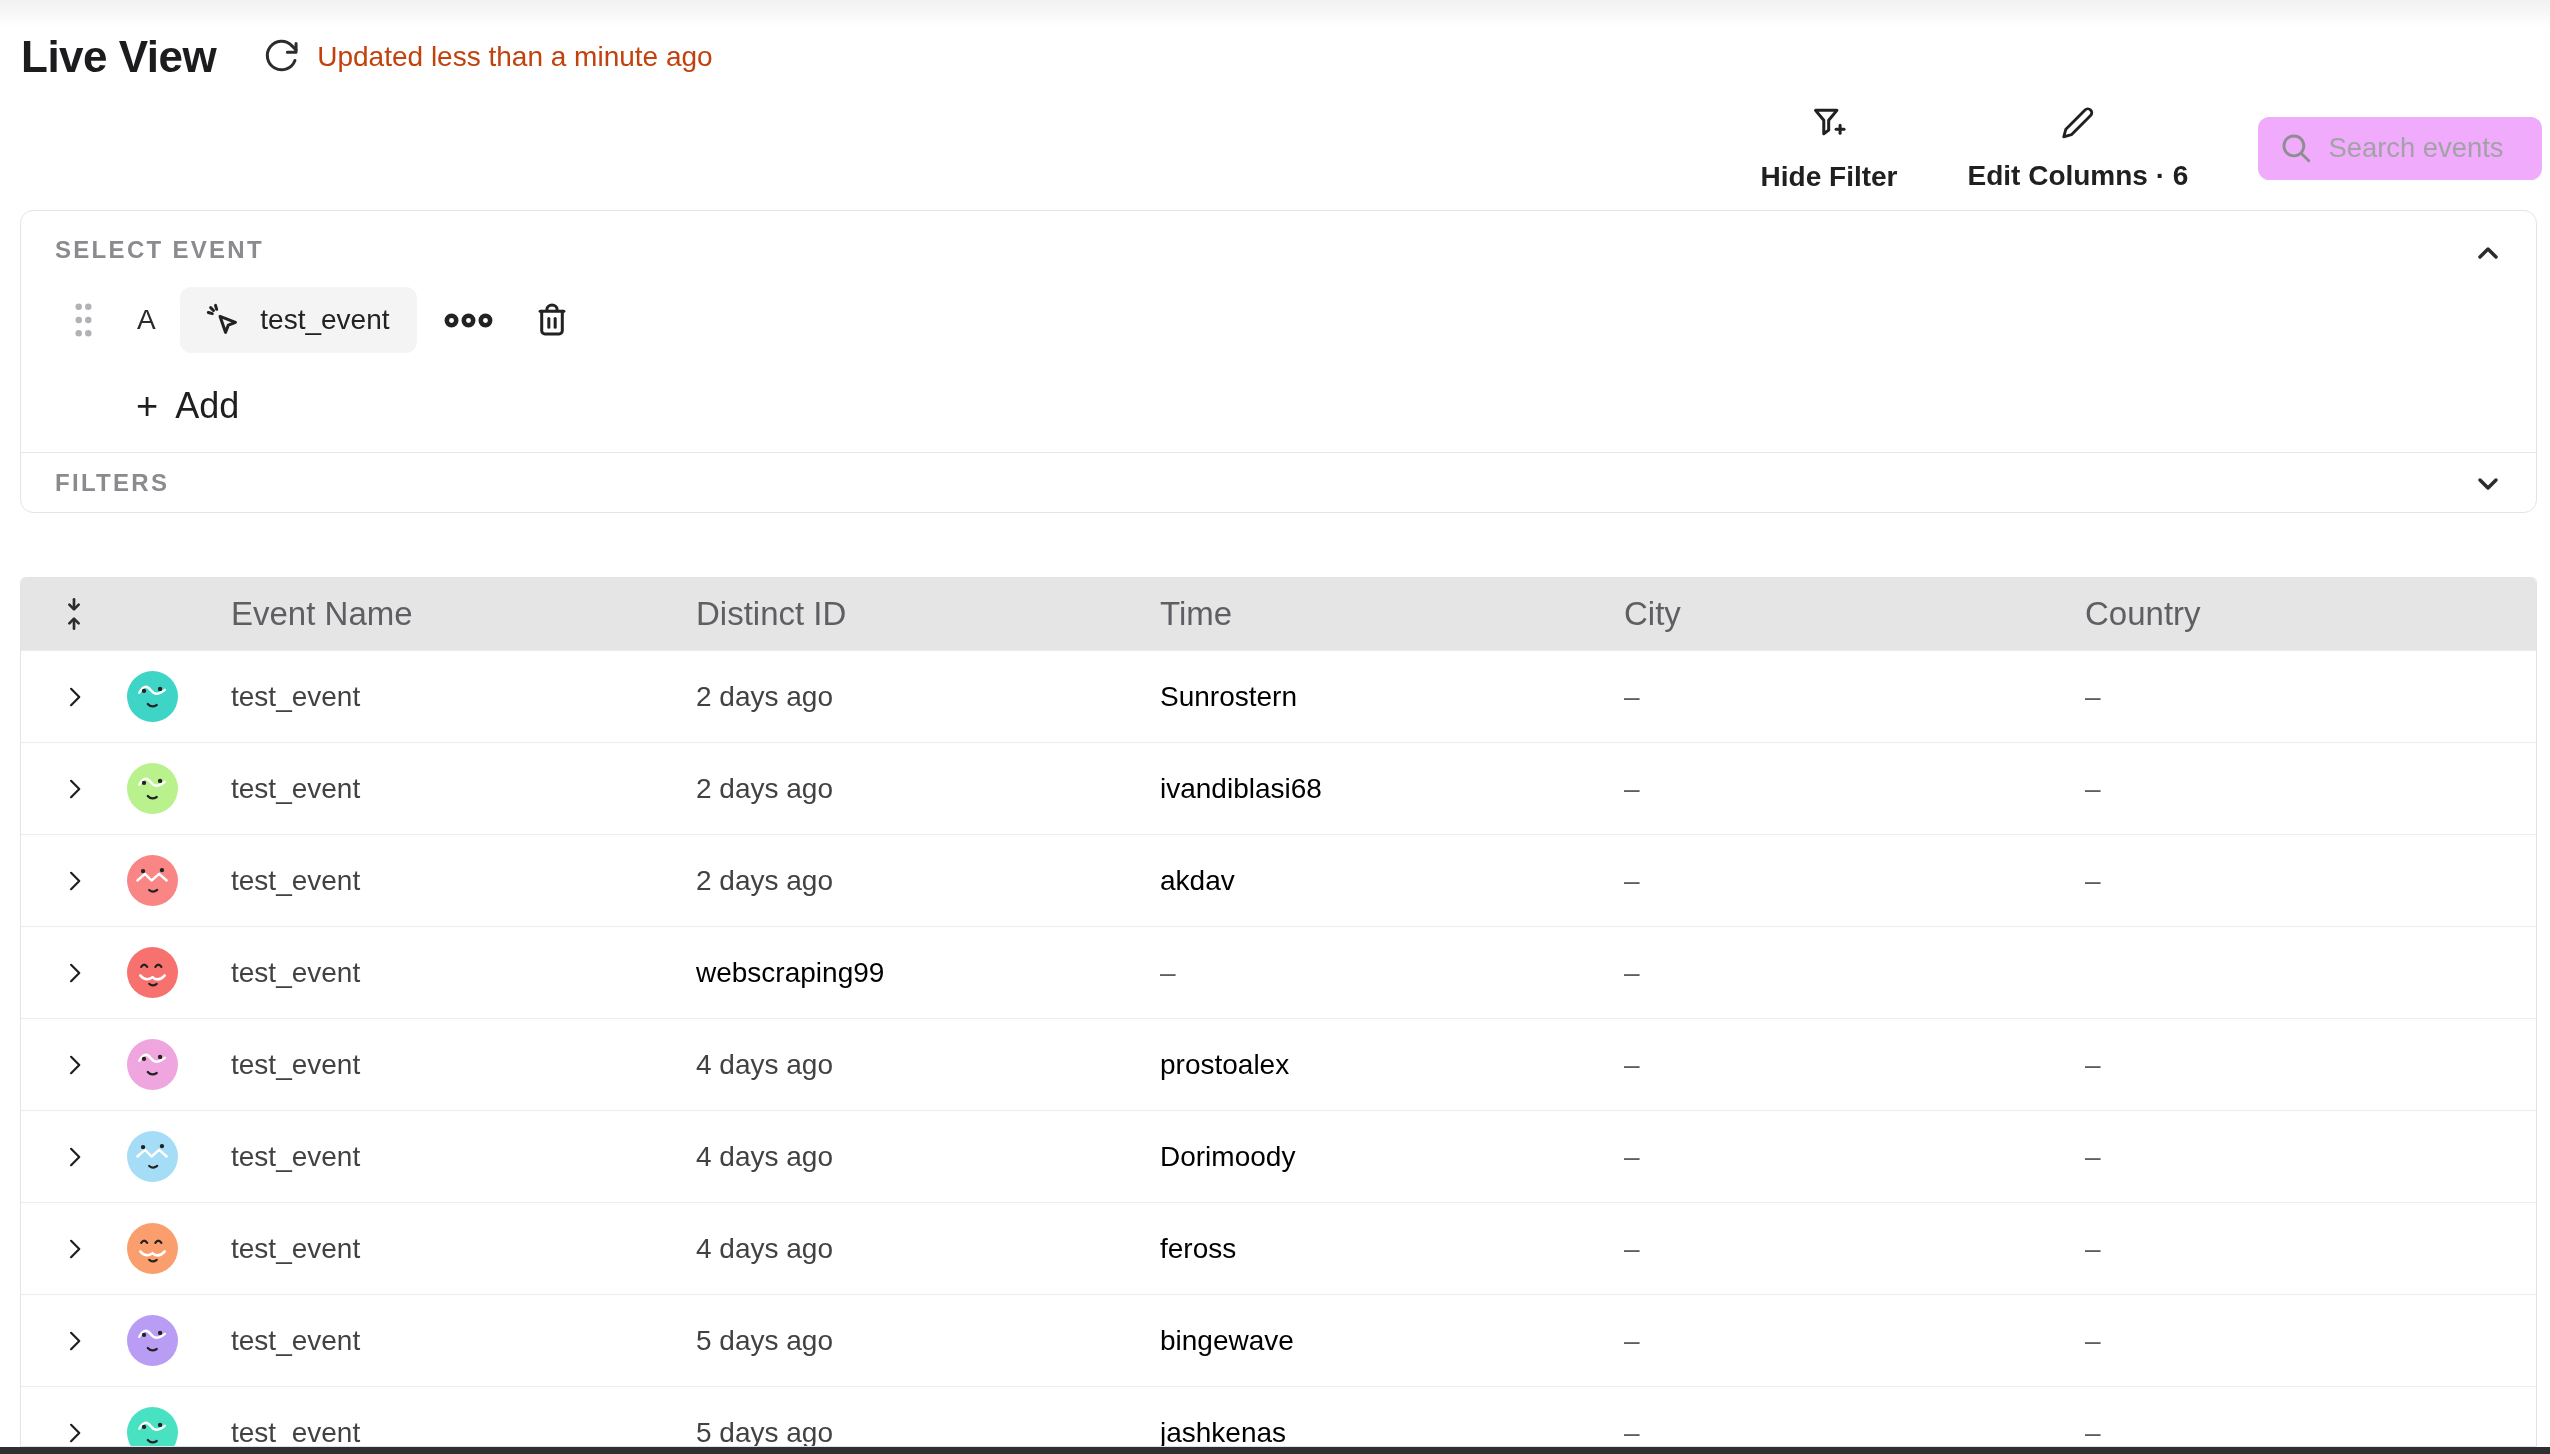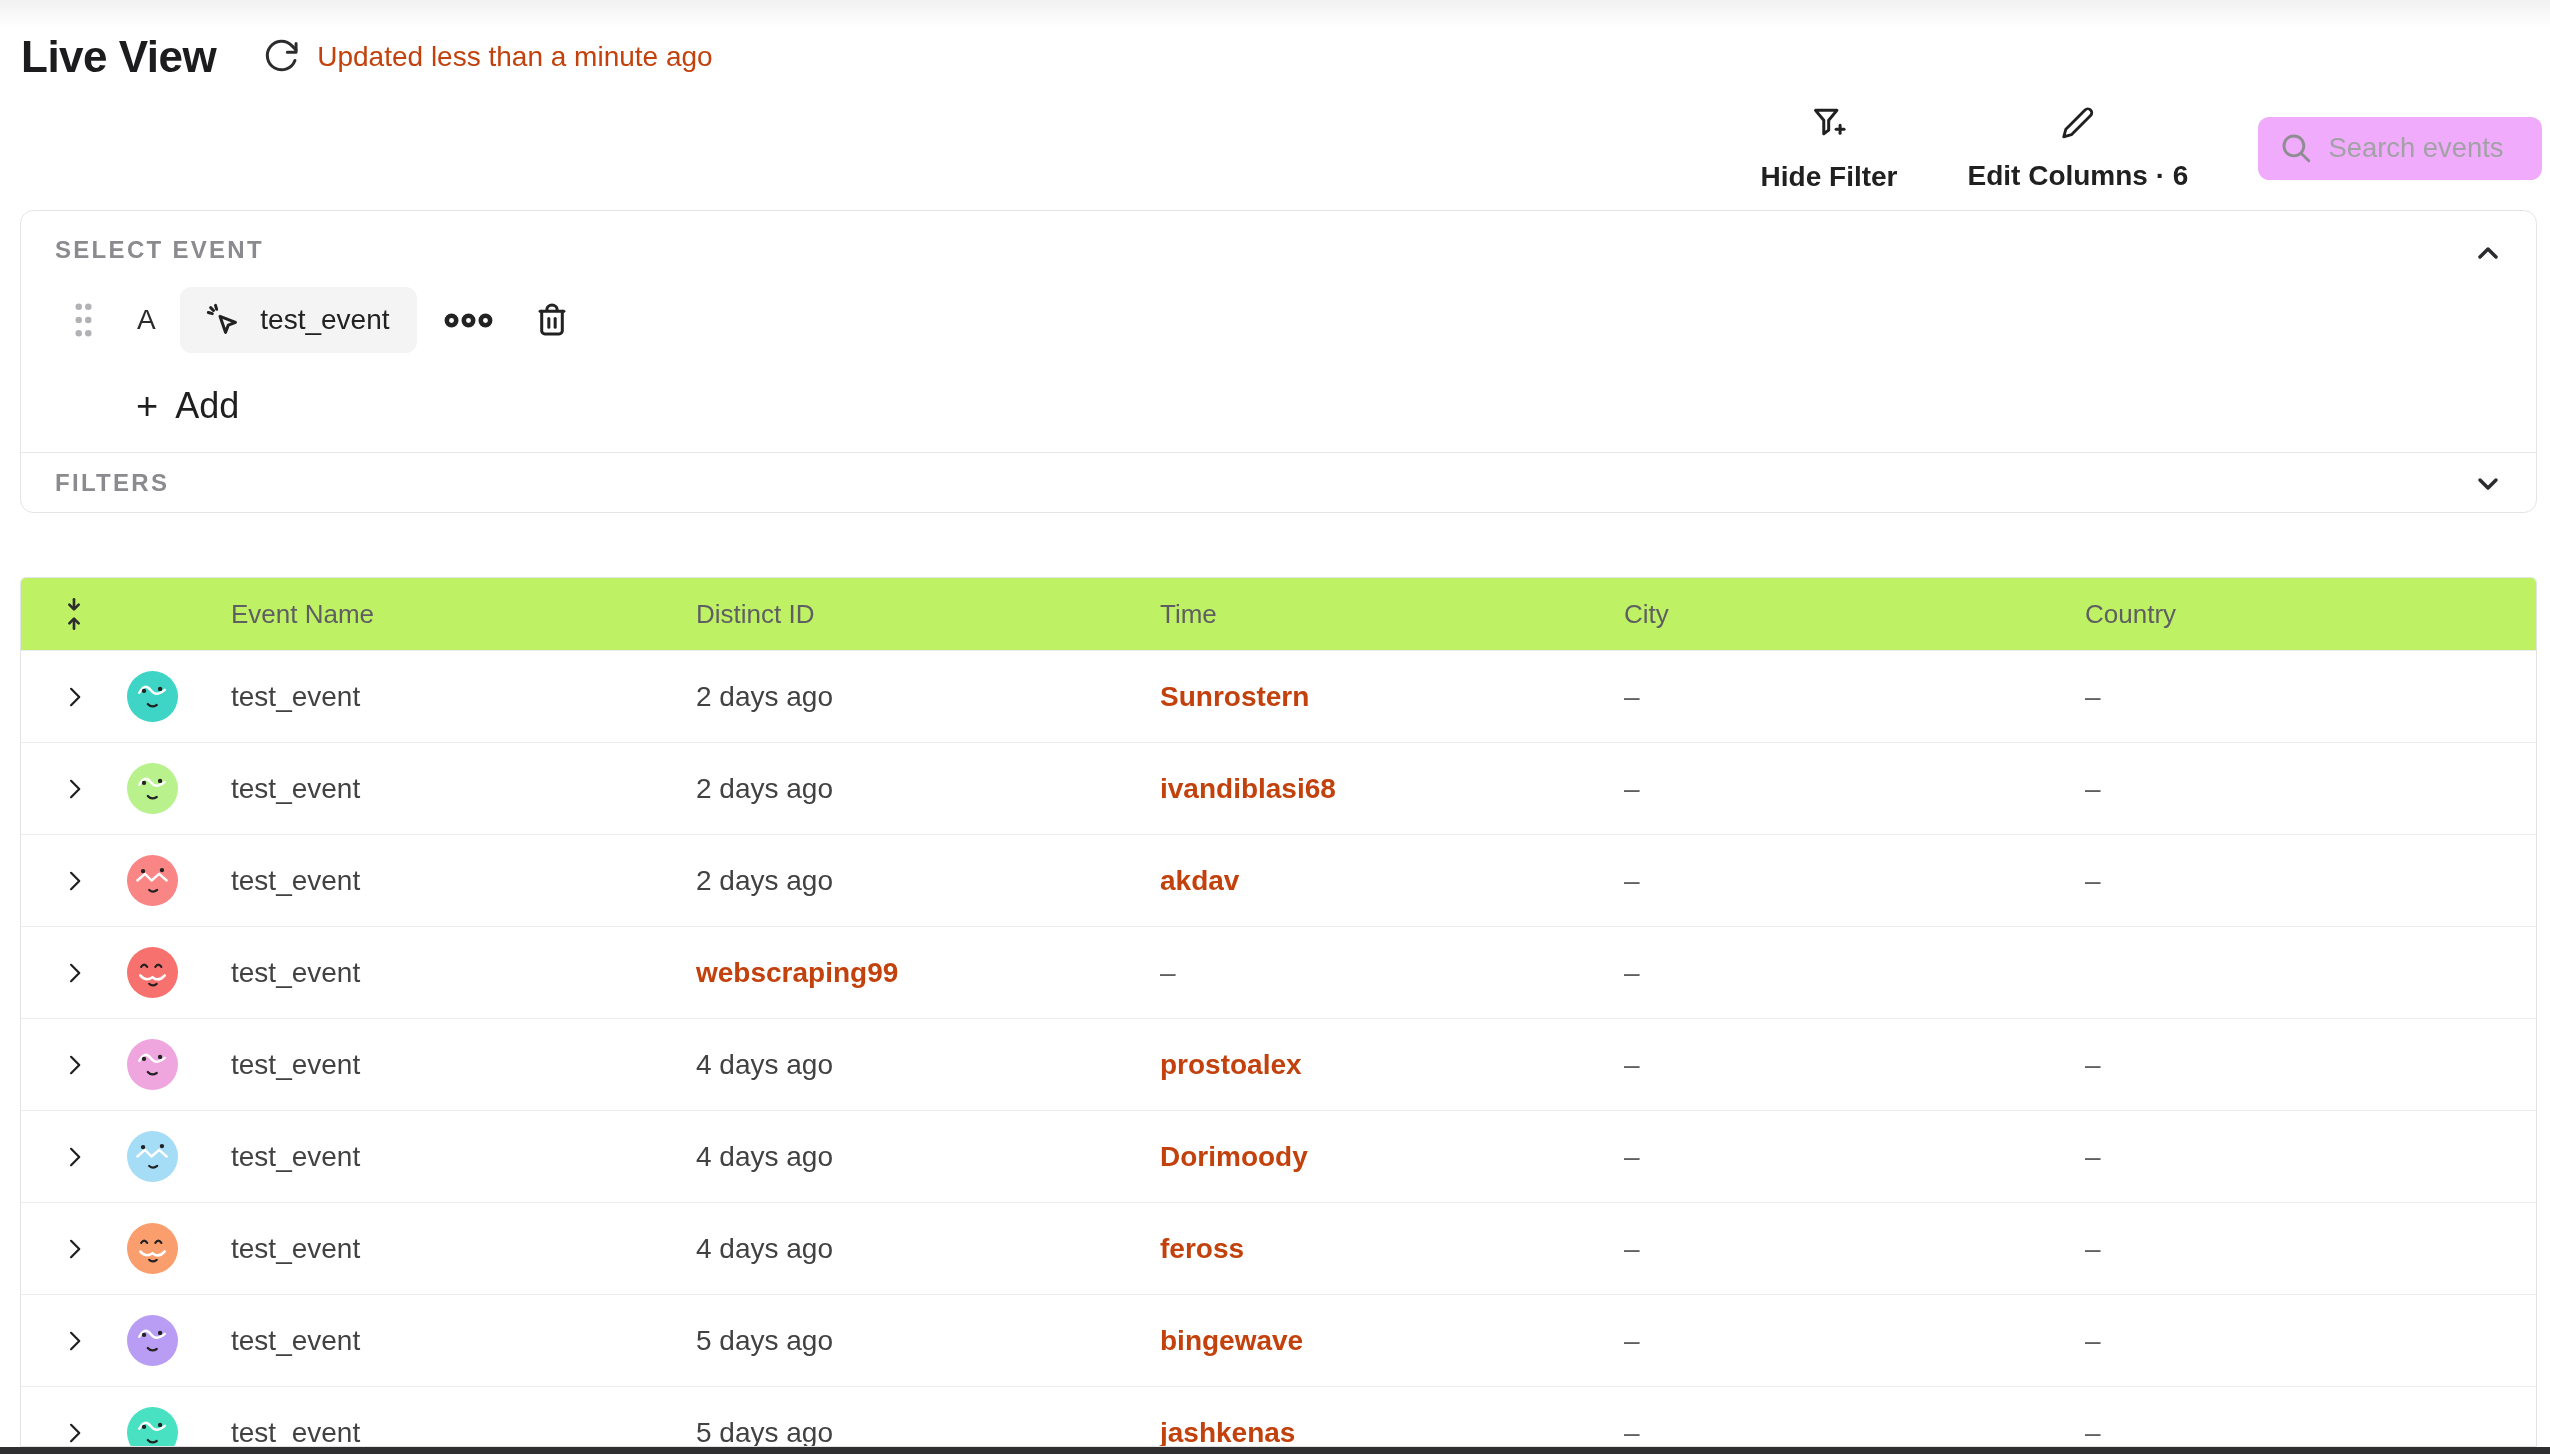--- a/index.html
+++ b/index.html
@@ -94,31 +94,31 @@
   .events-table {
     position:absolute; left:20px; right:13.2px; top:577px; bottom:7.6px;
     background:#fff; border:0.9px solid #e3e3e5; border-radius:5.7px 5.7px 0 0; overflow:hidden;
   }
   .tgrid {
     display:grid;
     grid-template-columns:106px 104px 465px 464px 464px 461px auto;
     align-items:center;
   }
   .thead {
-    height:72px; background:#bef264; color:#5f5f63;
-    font-size:26px; font-weight:500;
+    height:72px; background:#e5e5e5; color:#5f5f63;
+    font-size:33px; font-weight:500;
   }
   .th-icon-cell { display:flex; justify-content:center; }
   .trow { height:92px; border-top:0.9px solid #ececee; font-size:28px; color:#424242; }
   .expand-cell { display:flex; justify-content:center; cursor:pointer; }
   .avatar {
     width:51px; height:51px; border-radius:50%;
     display:flex; align-items:center; justify-content:center;
   }
-  .cell-link { color:#c2410c; cursor:pointer; text-decoration:none;font-weight:bold; }
+  .cell-link { color:#000000; cursor:pointer; text-decoration:none; }
   .cell-dim { color:#5f5f63; }
 
   .bottom-bar {
     position:absolute; left:0; bottom:0; width:100%; height:7.6px; background:#2f2f31;
   }
 
   svg { display:block; }
 </style>
 </head>
 <body>

